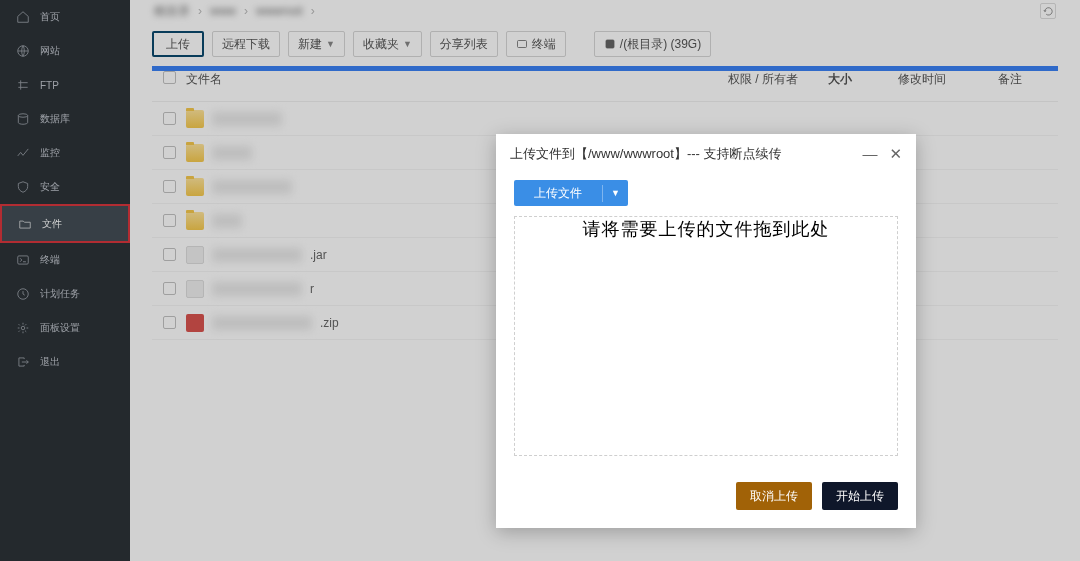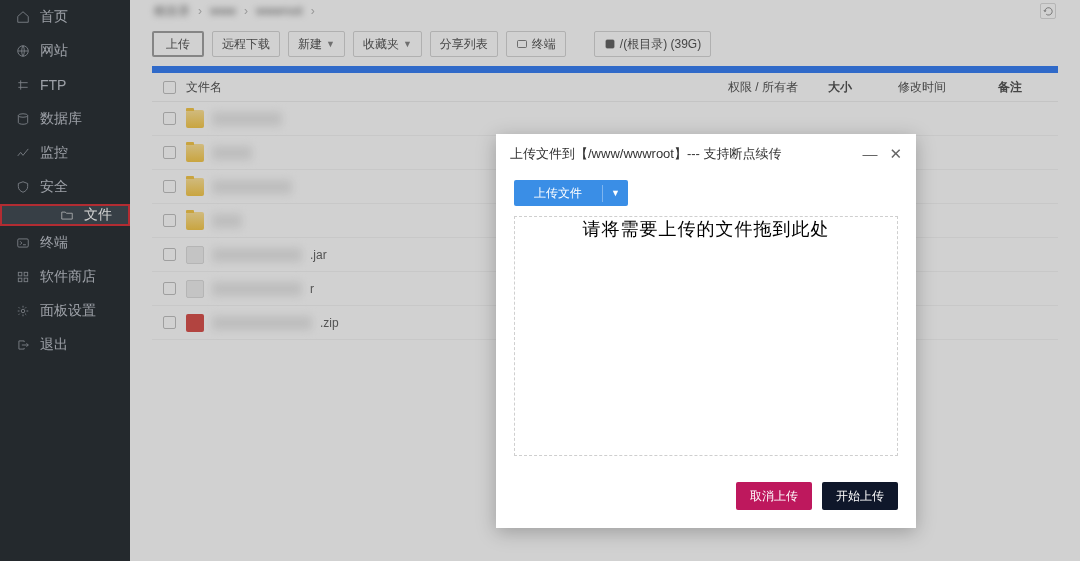--- a/index.html
+++ b/index.html
@@ -1,52 +1,52 @@
 <!DOCTYPE html>
 <html><head>
 <meta charset="utf-8">
 <style>
 * { margin: 0; padding: 0; box-sizing: border-box; font-family: "Microsoft YaHei", Arial, sans-serif; }
 body { width: 1080px; height: 561px; overflow: hidden; position: relative; background: #f5f5f5; }
 
 
-.sidebar { position: absolute; left: 0; top: 0; width: 130px; height: 561px; background: #2c3338; color: #c0c4cc; font-size: 14px; }
+.sidebar { position: absolute; left: 0; top: 0; width: 130px; height: 561px; background: #2c3338; color: #c0c4cc; font-size: 10px; }
 .side-item { display: flex; align-items: center; padding: 0 16px; height: 34px; cursor: pointer; }
-.side-item.active { background: #444e56; color: #fff; border: 2px solid #d9363e; height: 22px; justify-content: flex-end; }
+.side-item.active { background: #444e56; color: #fff; border: 2px solid #d9363e; height: 39px; }
 .side-icon { width: 14px; height: 14px; margin-right: 10px; display: inline-block; opacity: 0.7; }
 .side-label { white-space: nowrap; }
 
 
 svg.ico { width: 14px; height: 14px; stroke: currentColor; fill: none; stroke-width: 1.6; }
 
 
 .main { position: absolute; left: 130px; top: 0; right: 0; bottom: 0; background: #fff; }
 
 
 .pathbar { height: 22px; display: flex; align-items: center; padding: 0 24px; color: #6b6b6b; font-size: 12px; }
 .pathbar .blur { filter: blur(3px); }
 .path-chevron { margin: 0 8px; color: #bbb; }
 .path-reload { margin-left: auto; width: 16px; height: 16px; border: 1px solid #ddd; border-radius: 2px; display: flex; align-items: center; justify-content: center; }
 
 
 .toolbar { height: 44px; display: flex; align-items: center; gap: 8px; padding: 0 22px; }
 .tbtn { height: 26px; padding: 0 9px; border: 1px solid #d7d7d7; border-radius: 2px; background: #fff; font-size: 12px; color: #555; display: flex; align-items: center; gap: 4px; cursor: pointer; }
-.tbtn.highlight { border: 2px solid #a3a3a3; padding: 0 12px; }
+.tbtn.highlight { border: 2px solid #0c4a6e; padding: 0 12px; }
 .caret { font-size: 9px; color: #888; }
 
 
 .table { padding: 0 22px; font-size: 12px; color: #666; }
-.thead { display: flex; align-items: center; height: 36px; border-top: 7px solid #3b82f6; border-bottom: 1px solid #efefef; color: #555; }
+.thead { display: flex; align-items: flex-start; height: 36px; border-top: 5px solid #3b82f6; border-bottom: 1px solid #efefef; color: #555; }
 .tr { display: flex; align-items: center; height: 34px; border-bottom: 1px solid #f4f4f4; }
 .cell-check { width: 34px; display: flex; align-items: center; justify-content: center; }
 .cell-name { flex: 1; display: flex; align-items: center; gap: 8px; }
 .cell-perm { width: 100px; }
 .cell-size { width: 70px; font-weight: bold; }
 .cell-mtime { width: 100px; }
-.cell-remark { width: 60px; font-weight: bold; }
+.cell-remark { width: 60px; }
 .chk { width: 13px; height: 13px; border: 1px solid #c3c3c3; border-radius: 2px; background: #fff; }
 .file-icon { width: 18px; height: 18px; display: inline-block; }
 .folder { background: linear-gradient(#ffe49b, #f6c94e); border-radius: 2px; position: relative; }
 .folder::before { content: ""; position: absolute; top: -2px; left: 0; width: 8px; height: 3px; background: #f6c94e; border-radius: 1px 1px 0 0; }
 .jar { background: #f0f0f0; border: 1px solid #ddd; border-radius: 2px; }
 .zip { background: #d9534f; border-radius: 2px; }
 .blur-box { filter: blur(4px); background: #e8e8e8; color: transparent; border-radius: 2px; }
 .blur-green { filter: blur(4px); background: #8de28d; color: transparent; border-radius: 2px; }
 
 
@@ -55,21 +55,21 @@
 .modal-head { display: flex; align-items: center; height: 40px; padding: 0 14px; font-size: 13px; color: #333; }
 .modal-head .ops { margin-left: auto; display: flex; gap: 12px; color: #666; }
 .modal-head .ops span { cursor: pointer; font-size: 15px; }
 .modal-body { padding: 6px 18px 14px; }
 .upload-btn { height: 26px; background: #3a8ee6; color: #fff; font-size: 12px; border-radius: 2px; display: inline-flex; align-items: center; }
 .upload-btn .main-part { padding: 0 20px; border-right: 1px solid rgba(255,255,255,0.35); }
 .upload-btn .drop-part { padding: 0 8px; font-size: 9px; }
 .dropzone { margin-top: 10px; height: 240px; border: 1px dashed #cfcfcf; display: flex; align-items: flex-start; justify-content: center; color: #000000; font-size: 18px; letter-spacing: 1px; }
 .modal-foot { padding: 12px 18px 18px; display: flex; justify-content: flex-end; gap: 10px; }
 .fbtn { height: 28px; padding: 0 14px; font-size: 12px; border: none; border-radius: 2px; color: #fff; cursor: pointer; }
-.fbtn.cancel { background: #be185d; }
+.fbtn.cancel { background: #a16207; }
 .fbtn.start { background: #0f172a; }
 </style>
 </head>
 <body>
 
 <nav class="sidebar">
   <div class="side-item">
     <span class="side-icon"><svg class="ico" viewBox="0 0 24 24">
           <path d="M3 11l9-8 9 8v10H3z"></path>
         </svg></span>
@@ -115,26 +115,24 @@
   </div>
   <div class="side-item">
     <span class="side-icon"><svg class="ico" viewBox="0 0 24 24">
           <rect x="3" y="5" width="18" height="14" rx="2"></rect>
           <path d="M7 9l3 3-3 3M12 15h5"></path>
         </svg></span>
     <span class="side-label">终端</span>
   </div>
   <div class="side-item">
     <span class="side-icon"><svg class="ico" viewBox="0 0 24 24">
-          <rect x="4" y="4" width="6" height="6"></rect>
-          <rect x="14" y="4" width="6" height="6"></rect>
-          <rect x="4" y="14" width="6" height="6"></rect>
-          <rect x="14" y="14" width="6" height="6"></rect>
-        </svg></span>
-    <span class="side-label">软件商店</span>
+          <circle cx="12" cy="12" r="9"></circle>
+          <path d="M12 7v5l3 2"></path>
+        </svg></span>
+    <span class="side-label">计划任务</span>
   </div>
   <div class="side-item">
     <span class="side-icon"><svg class="ico" viewBox="0 0 24 24">
           <circle cx="12" cy="12" r="3"></circle>
           <path d="M12 3v3m0 12v3m9-9h-3M6 12H3m14.5-6.5l-2 2m-9 9l-2 2m13 0l-2-2m-9-9l-2-2"></path>
         </svg></span>
     <span class="side-label">面板设置</span>
   </div>
   <div class="side-item">
     <span class="side-icon"><svg class="ico" viewBox="0 0 24 24">

